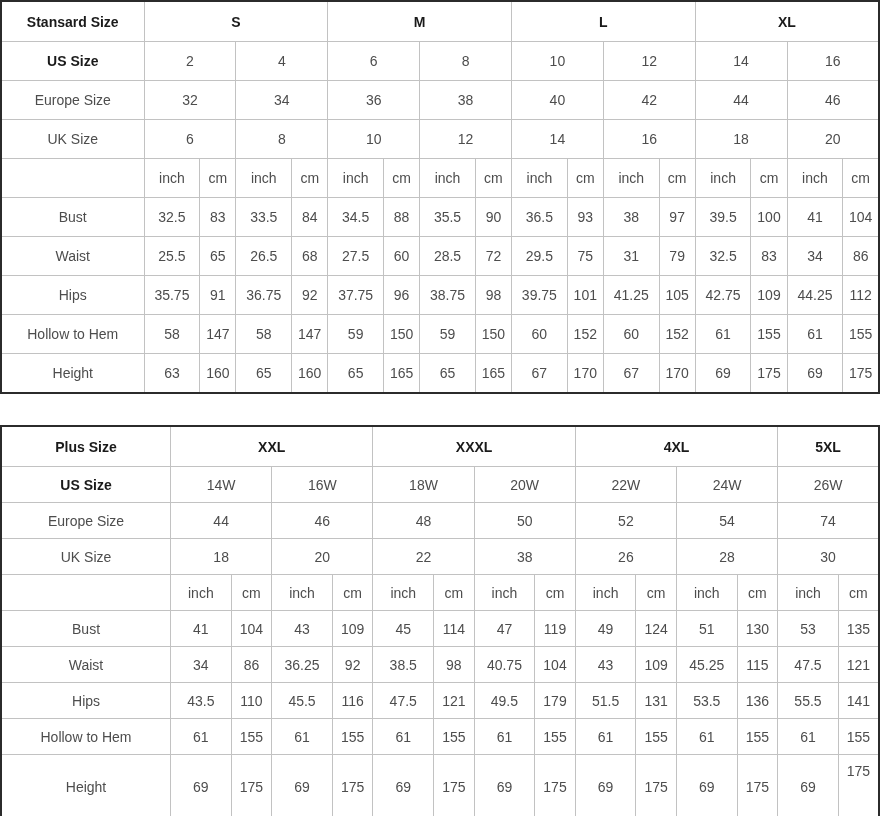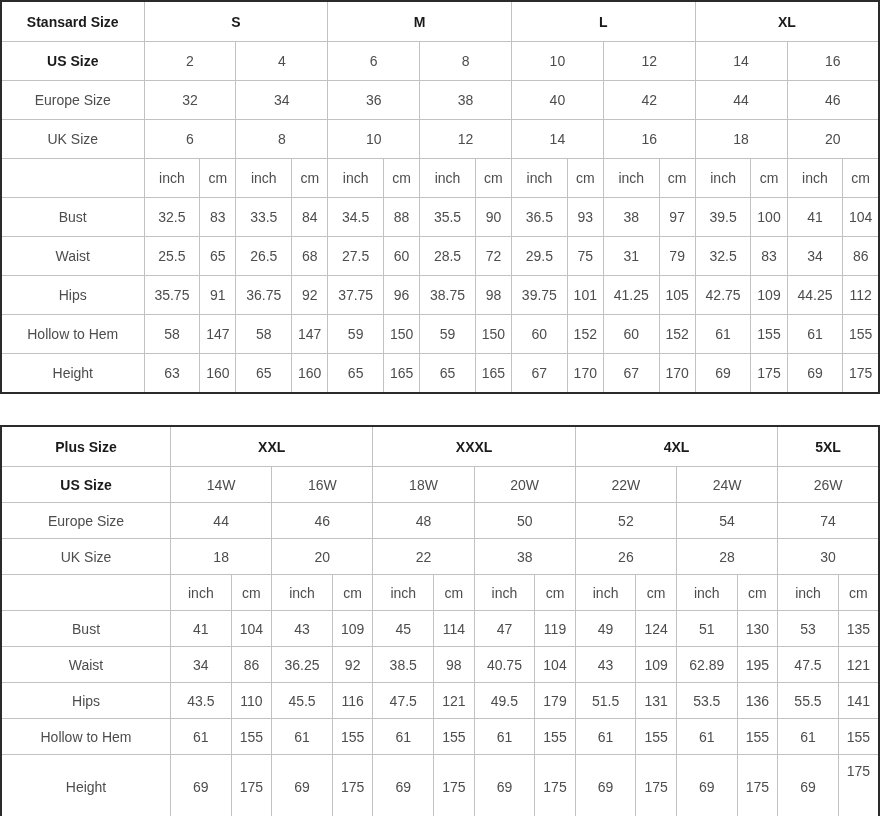--- a/index.html
+++ b/index.html
@@ -317,22 +317,22 @@
           <td>34</td>
           <td>86</td>
           <td>36.25</td>
           <td>92</td>
           <td>38.5</td>
           <td>98</td>
           <td>40.75</td>
           <td>104</td>
           <td>43</td>
           <td>109</td>
-          <td>62.89</td>
-          <td>195</td>
+          <td>45.25</td>
+          <td>115</td>
           <td>47.5</td>
           <td>121</td>
         </tr>
         <tr>
           <td>Hips</td>
           <td>43.5</td>
           <td>110</td>
           <td>45.5</td>
           <td>116</td>
           <td>47.5</td>

